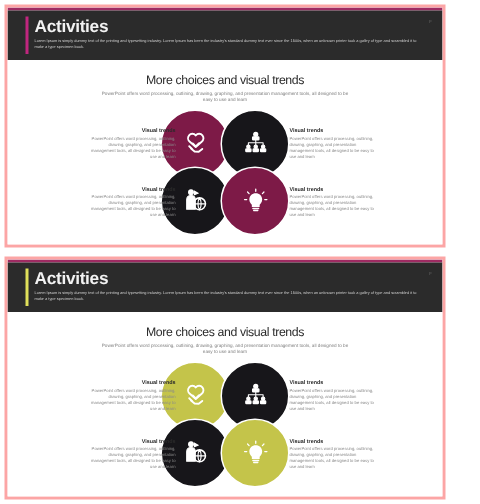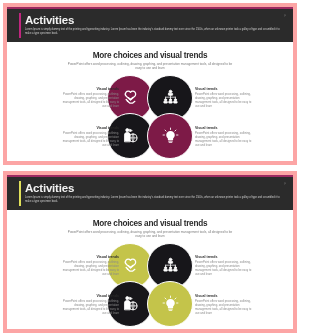--- a/index.html
+++ b/index.html
@@ -22,21 +22,21 @@
     overflow: hidden;
     box-sizing: border-box;
   }
   .slide-inner {
     position: absolute;
     left: 3px;
     top: 3px;
     width: 294px;
     height: 162px;
     background: #ffffff;
-    border: 4px solid #fca5a5;
+    border: 2px solid #fca5a5;
     box-sizing: border-box;
     overflow: hidden;
   }
 
   
   .top-rule {
     position: absolute;
     left: 0; top: 0;
     width: 100%;
     height: 1.5px;
@@ -98,21 +98,21 @@
     background: #ffffff;
   }
 
   .content-title {
     position: absolute;
     left: 0;
     top: 9px;
     width: 100%;
     text-align: center;
     font-size: 8.2px;
-    font-weight: bold;
+    font-weight: normal;
     color: #2b2b2b;
     letter-spacing: -0.25px;
   }
   .content-sub {
     position: absolute;
     left: 50%;
     transform: translateX(-50%);
     top: 20px;
     width: 168px;
     text-align: center;

